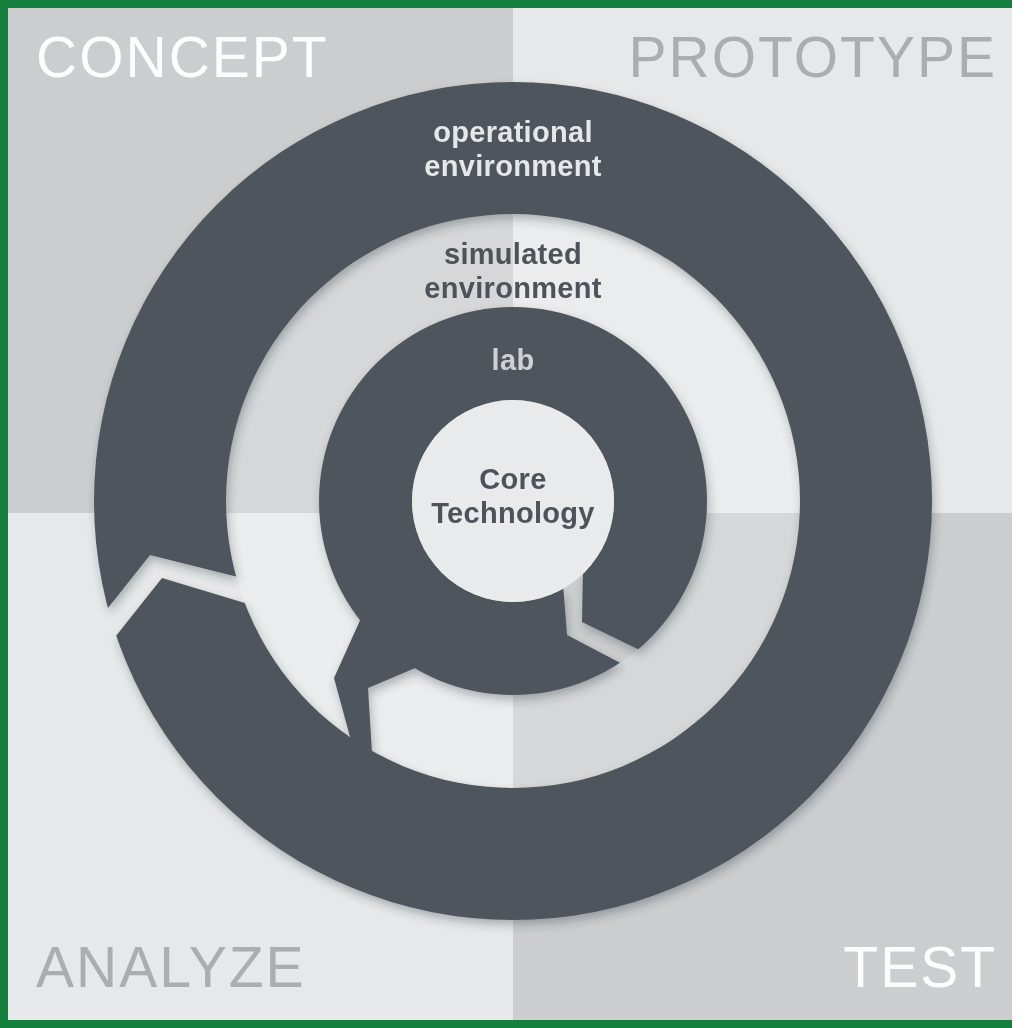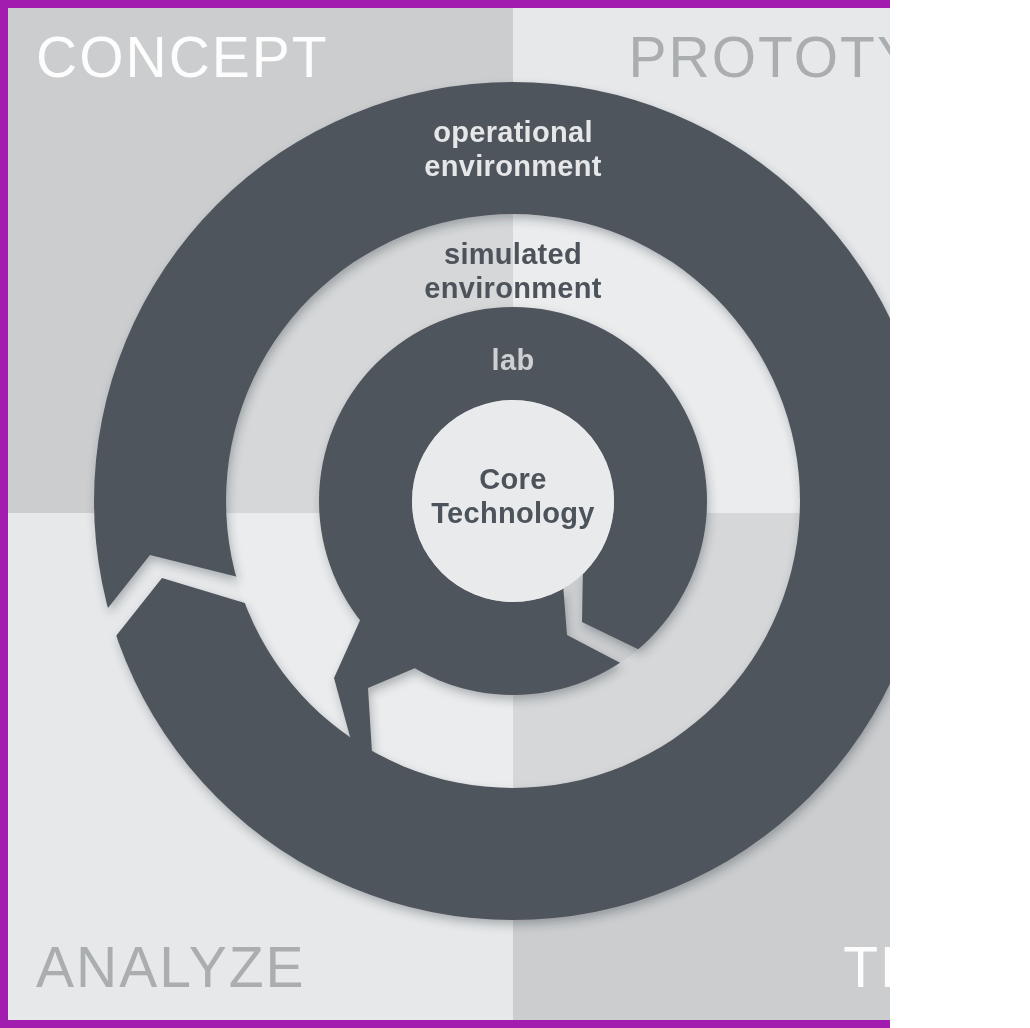--- a/index.html
+++ b/index.html
@@ -2,23 +2,23 @@
 <html><head>
 <meta charset="utf-8">
 <style>
   html, body {
     margin: 0;
     padding: 0;
     background: #ffffff;
   }
   .stage {
     position: relative;
-    width: 890px;
+    width: 1012px;
     height: 1028px;
-    background: #a21caf;
+    background: #15803d;
     overflow: hidden;
     text-decoration: underline;
   }
   svg { display: block; }
   .qlabel {
     font-family: "Liberation Sans", "DejaVu Sans", sans-serif;
     font-size: 57px;
     font-weight: 300;
     letter-spacing: 2px;
   }

